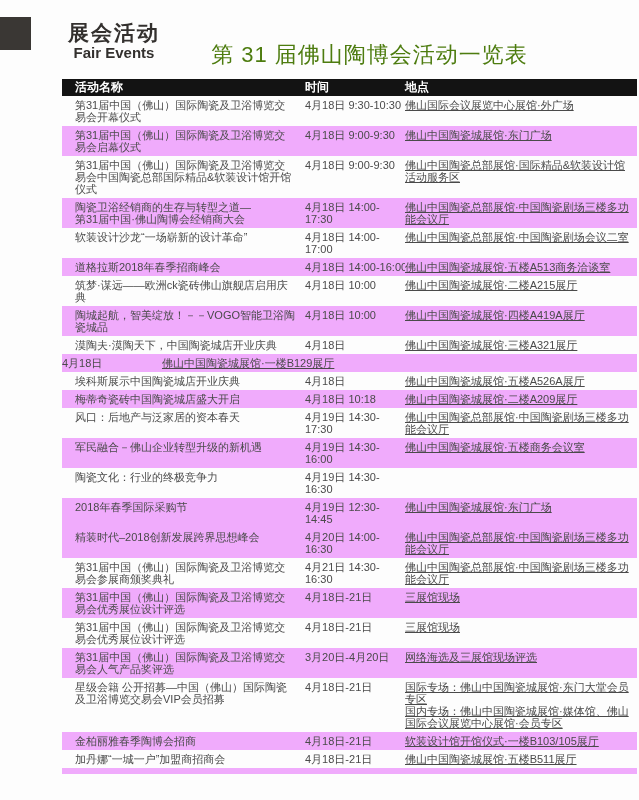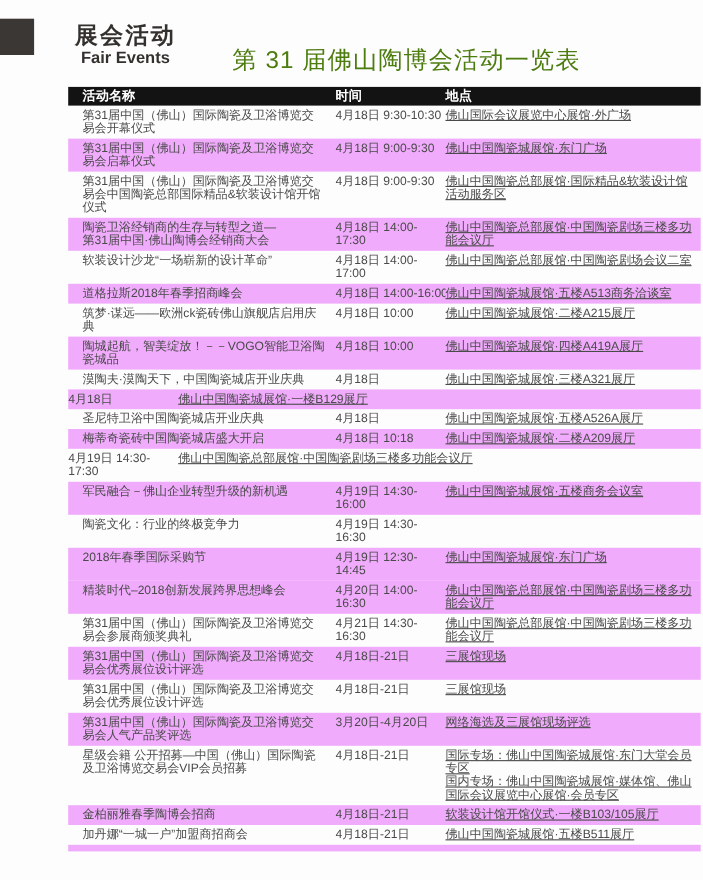--- a/index.html
+++ b/index.html
@@ -107,32 +107,33 @@
     <div class="cell-time">4月18日</div>
     <div class="cell-loc">佛山中国陶瓷城展馆·三楼A321展厅</div>
   </div>
 
   <div class="row alt">
     <div class="cell-time">4月18日</div>
     <div class="cell-loc">佛山中国陶瓷城展馆·一楼B129展厅</div>
   </div>
 
   <div class="row">
-    <div class="cell-name">圣尼特卫浴中国陶瓷城店开业庆典</div>
+    <div class="cell-name">埃科斯展示中国陶瓷城店开业庆典</div>
     <div class="cell-time">4月18日</div>
     <div class="cell-loc">佛山中国陶瓷城展馆·五楼A526A展厅</div>
   </div>
 
   <div class="row alt">
     <div class="cell-name">梅蒂奇瓷砖中国陶瓷城店盛大开启</div>
     <div class="cell-time">4月18日 10:18</div>
     <div class="cell-loc">佛山中国陶瓷城展馆·二楼A209展厅</div>
   </div>
 
   <div class="row">
+    <div class="cell-name">风口：后地产与泛家居的资本春天</div>
     <div class="cell-time">4月19日 14:30-
 17:30</div>
     <div class="cell-loc">佛山中国陶瓷总部展馆·中国陶瓷剧场三楼多功能会议厅</div>
   </div>
 
   <div class="row alt">
     <div class="cell-name">军民融合－佛山企业转型升级的新机遇</div>
     <div class="cell-time">4月19日 14:30-
 16:00</div>
     <div class="cell-loc">佛山中国陶瓷城展馆·五楼商务会议室</div>

